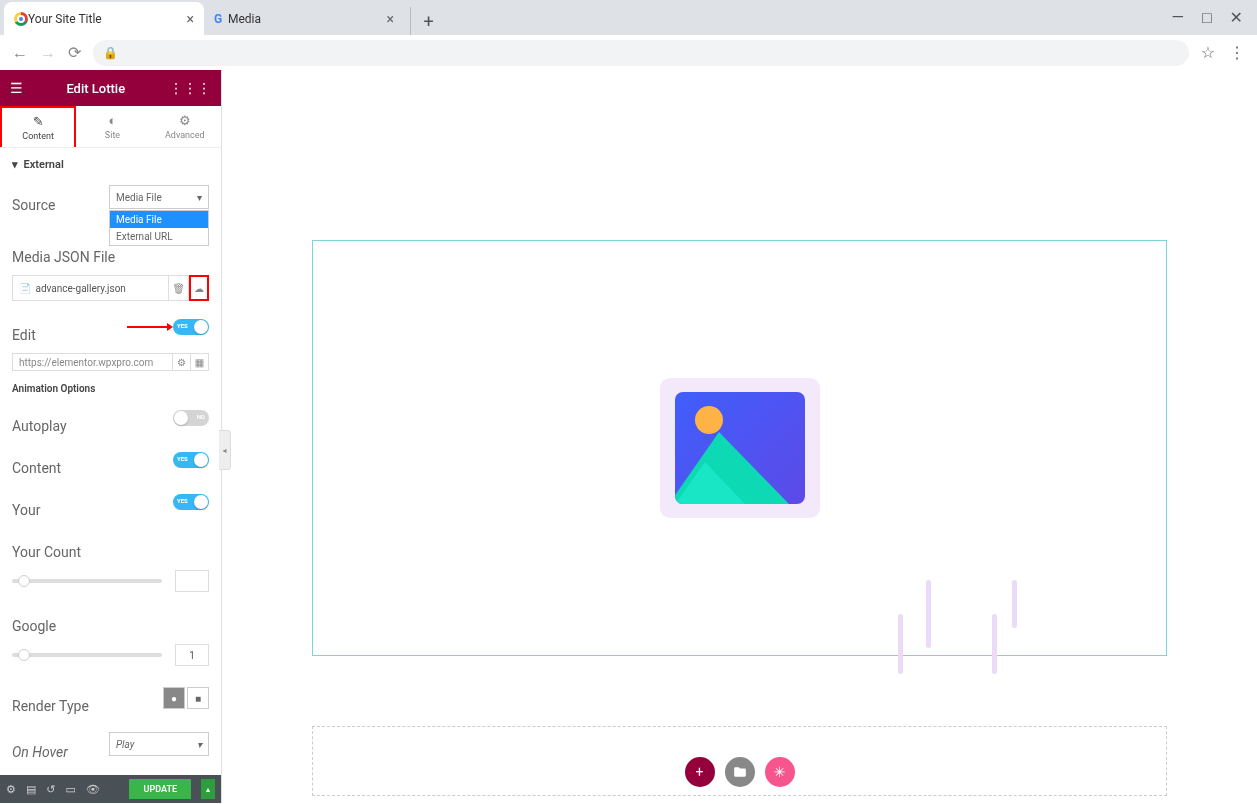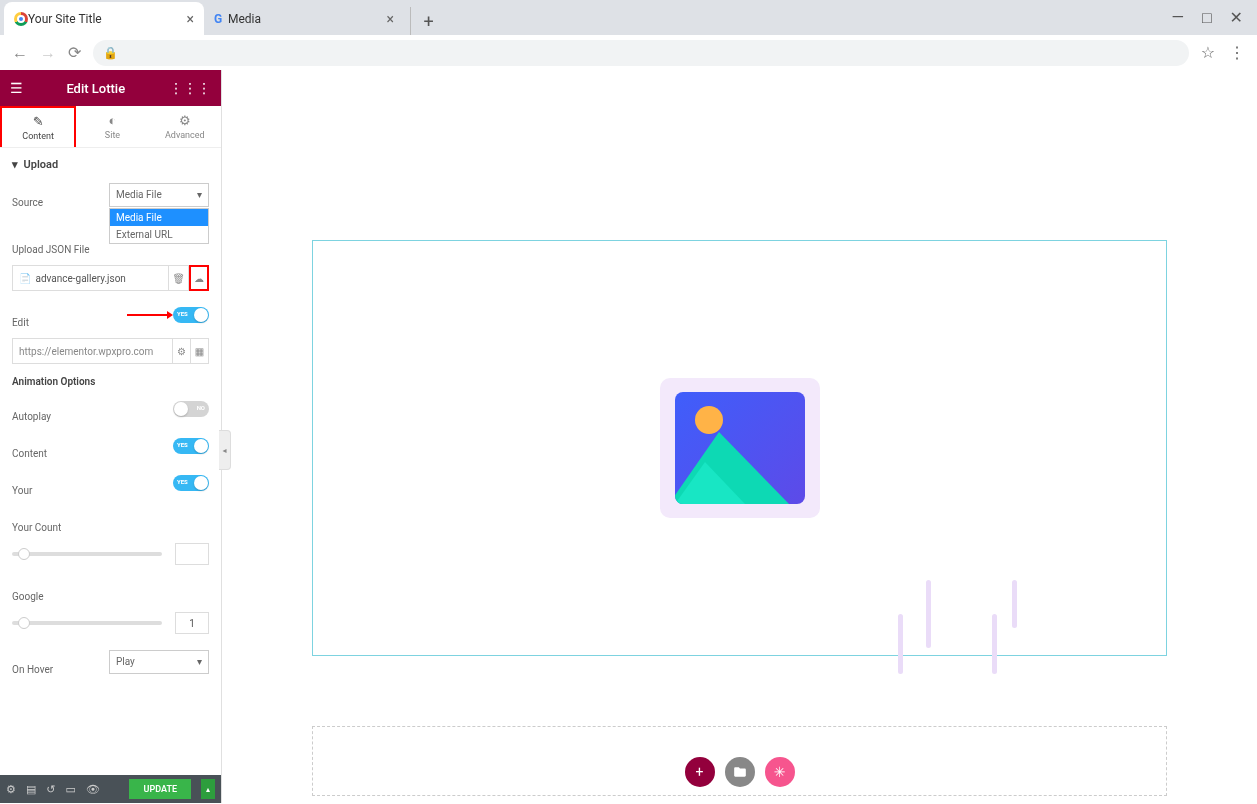--- a/index.html
+++ b/index.html
@@ -27,42 +27,42 @@
 .panel-header { height: 36px; background: #93003c; color: #fff; display: flex; align-items: center; justify-content: space-between; padding: 0 10px; font-size: 13px; font-weight: 500;}
 .ham-icon, .apps-icon { cursor: pointer; font-size: 14px;}
 .panel-tabs { display: flex; height: 42px; border-bottom: 1px solid #eee; }
 .ptab { flex: 1; display: flex; flex-direction: column; align-items: center; justify-content: center; font-size: 9px; color: #888; gap: 2px; cursor: pointer;}
 .ptab.active { color: #444; border: 2px solid red; border-bottom: none;}
 .ptab-icon { font-size: 13px; }
 
 .section-head { display: flex; align-items: center; gap: 6px; padding: 10px 12px; font-size: 11px; font-weight: 600; color: #444; cursor: pointer;}
 .panel-body { padding: 0 12px 12px; flex: 1; overflow-y: auto;}
 .row { display: flex; align-items: center; justify-content: space-between; margin-bottom: 10px; font-size: 10px; color: #666;}
-.row label { font-size: 10px; color: #666; margin-top: 16px; }
+.row label { font-size: 14px; color: #666; margin-top: 16px; }
 .select { width: 100px; height: 24px; border: 1px solid #ccc; background: #fff; font-size: 10px; padding: 0 6px; display: flex; align-items: center; justify-content: space-between; cursor: pointer; position: relative;}
 .select-dropdown { position: absolute; top: 24px; left: -1px; right: -1px; background: #fff; border: 1px solid #ccc; z-index: 10;}
 .select-opt { padding: 3px 6px; font-size: 10px; cursor: pointer;}
 .select-opt.sel { background: #1e90ff; color: #fff; }
 
 .file-row { display: flex; gap: 0; margin-bottom: 10px; height: 26px;}
 .file-input { flex: 1; border: 1px solid #ddd; padding: 0 6px; font-size: 10px; color: #555; display: flex; align-items: center; gap: 4px;}
 .file-icon-btn { width: 20px; border: 1px solid #ddd; border-left: none; display: flex; align-items: center; justify-content: center; color: #888; cursor: pointer; font-size: 10px;}
 .file-icon-btn.highlighted { border: 2px solid red; }
 
 .toggle { width: 36px; height: 16px; background: #36b8f4; border-radius: 10px; position: relative; cursor: pointer;}
 .toggle::after { content: ''; position: absolute; width: 14px; height: 14px; background: #fff; border-radius: 50%; top: 1px; right: 1px; box-shadow: 0 1px 2px rgba(0,0,0,0.2);}
 .toggle-label { position: absolute; font-size: 6px; color: #fff; left: 4px; top: 3px; font-weight: bold;}
 .toggle.off { background: #d4d4d4; }
 .toggle.off::after { right: auto; left: 1px; }
 .toggle.off .toggle-label { right: 4px; left: auto; }
 
 .arrow-red { width: 40px; height: 2px; background: red; position: relative; margin-right: 6px;}
 .arrow-red::after { content: ''; position: absolute; right: -6px; top: -3px; border-left: 6px solid red; border-top: 4px solid transparent; border-bottom: 4px solid transparent;}
 
-.url-input-row { display: flex; height: 26px; margin-bottom: 12px;}
+.url-input-row { display: flex; height: 18px; margin-bottom: 12px;}
 .url-input { flex: 1; border: 1px solid #ddd; padding: 0 6px; font-size: 10px; color: #888; display: flex; align-items: center;}
 .url-icon-btn { width: 18px; border: 1px solid #ddd; border-left: none; display: flex; align-items: center; justify-content: center; color: #888; cursor: pointer; font-size: 10px;}
 
 .subheading { font-size: 10px; font-weight: 600; color: #444; margin: 8px 0;}
 .slider-track { width: 150px; height: 4px; background: #ddd; border-radius: 2px; position: relative;}
 .slider-thumb { width: 12px; height: 12px; background: #fff; border: 1px solid #ccc; border-radius: 50%; position: absolute; top: -4px; left: 6px;}
 .num-input { width: 34px; height: 22px; border: 1px solid #ddd; text-align: center; font-size: 10px; color: #555;}
 
 .render-btns { display: flex; gap: 2px;}
 .rbtn { width: 22px; height: 22px; border: 1px solid #ccc; display: flex; align-items: center; justify-content: center; cursor: pointer; font-size: 10px; color: #666;}
@@ -155,38 +155,38 @@
         <span>Site</span>
       </div>
       <div class="ptab">
         <span class="ptab-icon">⚙</span>
         <span>Advanced</span>
       </div>
     </div>
 
     <div class="section-head">
       <span>▾</span>
-      <span>Upload</span>
+      <span>External</span>
     </div>
 
     <div class="panel-body">
       <div class="row">
         <label>Source</label>
         <div class="select">
           <span>Media File</span>
           <span>▾</span>
           <div class="select-dropdown">
             <div class="select-opt sel">Media File</div>
             <div class="select-opt">External URL</div>
           </div>
         </div>
       </div>
 
       <div class="row" style="margin-top:20px;">
-        <label>Upload JSON File</label>
+        <label>Media JSON File</label>
       </div>
       <div class="file-row">
         <div class="file-input">
           <span>📄</span>
           <span>advance-gallery.json</span>
         </div>
         <div class="file-icon-btn">🗑</div>
         <div class="file-icon-btn highlighted">☁</div>
       </div>
 
@@ -240,22 +240,29 @@
       <div class="row">
           <label>Google</label>
         </div>
       <div class="row">
         <div class="slider-track">
             <div class="slider-thumb"></div>
           </div>
         <input class="num-input" value="1" style="">
       </div>
 
-
-      <div class="row" style="margin-top:14px;">
+      <div class="row" style="margin-top:16px;">
+        <label>Render Type</label>
+        <div class="render-btns">
+          <div class="rbtn active">●</div>
+          <div class="rbtn">■</div>
+        </div>
+      </div>
+
+      <div class="row" style="margin-top:14px;font-style:italic;">
         <label>On Hover</label>
         <div class="select" style="width:100px;">
           <span>Play</span>
           <span>▾</span>
         </div>
       </div>
     </div>
 
     <div class="collapse-handle">◂</div>
 

